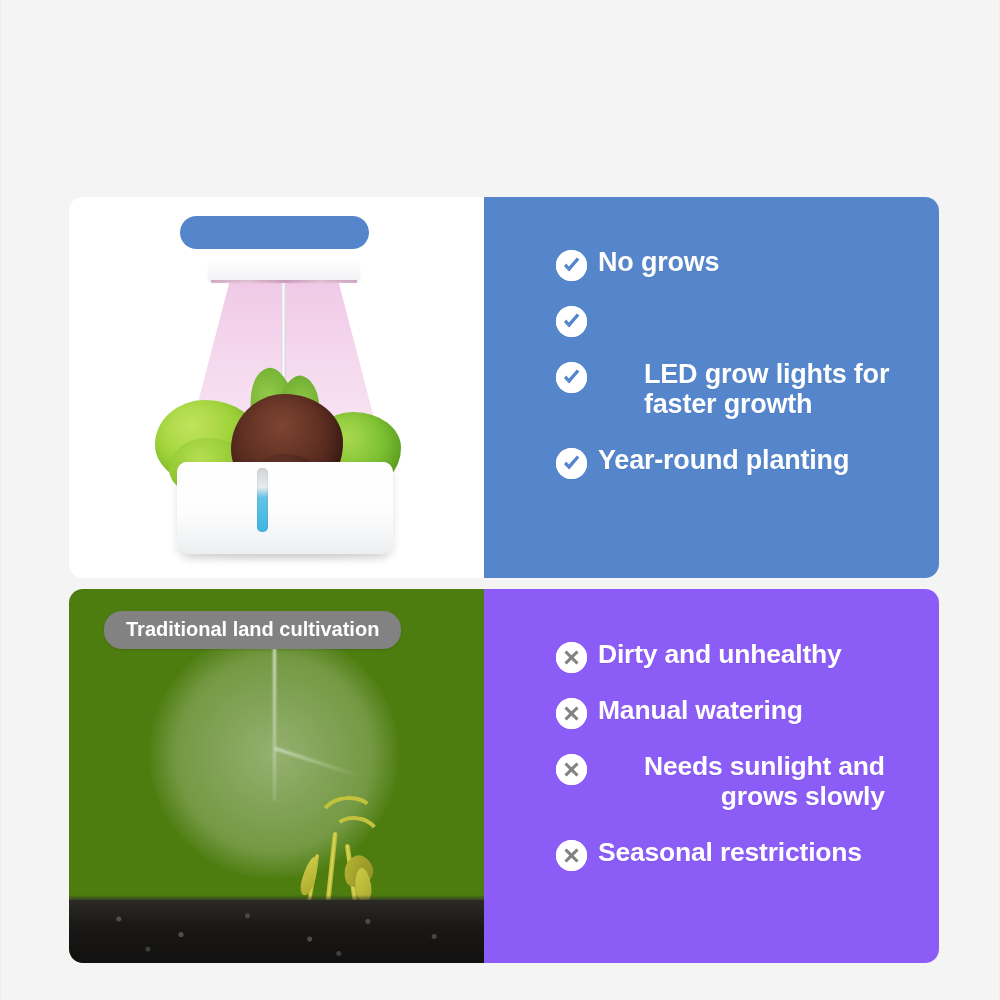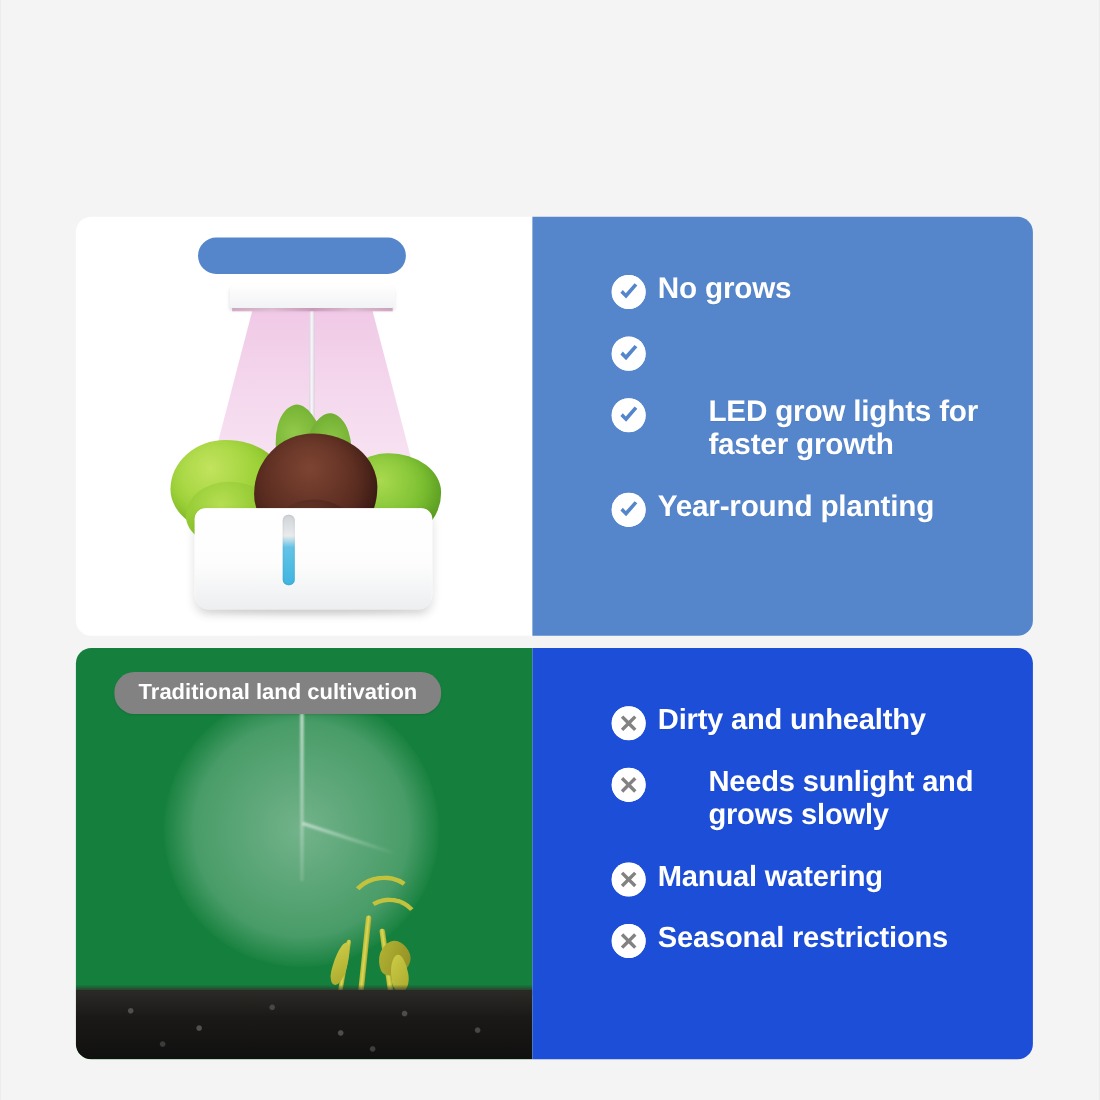--- a/index.html
+++ b/index.html
@@ -71,22 +71,22 @@
   }
   .panel {
     position: relative;
     width: 455px;
     flex: 0 0 455px;
     overflow: hidden;
   }
 
   .row-top .photo  { background: #ffffff; border-radius: 14px 0 0 14px; }
   .row-top .panel  { background: #5586cc; border-radius: 0 14px 14px 0; }
-  .row-bottom .photo { background: #15803d; border-radius: 14px 0 0 14px; }
-  .row-bottom .panel { background: #1d4ed8; border-radius: 0 14px 14px 0; }
+  .row-bottom .photo { background: #4d7c0f; border-radius: 14px 0 0 14px; }
+  .row-bottom .panel { background: #8b5cf6; border-radius: 0 14px 14px 0; text-align: right; }
 
   
   .feature-list {
     position: absolute;
     left: 72px;
     right: 6px;
     top: 50px;
   }
   .feature {
     display: flex;
@@ -458,50 +458,50 @@
           <div class="feature">
             <span class="badge-icon">
               <svg viewBox="0 0 31 31">
                   <circle cx="15.5" cy="15.5" r="15.5" fill="#ffffff"></circle>
                   <path d="M10.6 8.4 L15.5 13.3 L20.4 8.4 L22.6 10.6 L17.7 15.5 L22.6 20.4 L20.4 22.6 L15.5 17.7 L10.6 22.6 L8.4 20.4 L13.3 15.5 L8.4 10.6 Z" fill="#828282"></path>
                 </svg>
             </span>
             <span class="feature-text">Dirty and unhealthy</span>
           </div>
 
+          <div class="feature">
+            <span class="badge-icon">
+              <svg viewBox="0 0 31 31">
+                  <circle cx="15.5" cy="15.5" r="15.5" fill="#ffffff"></circle>
+                  <path d="M10.6 8.4 L15.5 13.3 L20.4 8.4 L22.6 10.6 L17.7 15.5 L22.6 20.4 L20.4 22.6 L15.5 17.7 L10.6 22.6 L8.4 20.4 L13.3 15.5 L8.4 10.6 Z" fill="#828282"></path>
+                </svg>
+            </span>
+            <span class="feature-text">Manual watering</span>
+          </div>
+
           <div class="feature two-line">
             <span class="badge-icon">
               <svg viewBox="0 0 31 31">
                   <circle cx="15.5" cy="15.5" r="15.5" fill="#ffffff"></circle>
                   <path d="M10.6 8.4 L15.5 13.3 L20.4 8.4 L22.6 10.6 L17.7 15.5 L22.6 20.4 L20.4 22.6 L15.5 17.7 L10.6 22.6 L8.4 20.4 L13.3 15.5 L8.4 10.6 Z" fill="#828282"></path>
                 </svg>
             </span>
             <span class="feature-text">
               <span>Needs sunlight and</span><br>
               <span>grows slowly</span>
             </span>
           </div>
 
           <div class="feature">
             <span class="badge-icon">
               <svg viewBox="0 0 31 31">
                   <circle cx="15.5" cy="15.5" r="15.5" fill="#ffffff"></circle>
                   <path d="M10.6 8.4 L15.5 13.3 L20.4 8.4 L22.6 10.6 L17.7 15.5 L22.6 20.4 L20.4 22.6 L15.5 17.7 L10.6 22.6 L8.4 20.4 L13.3 15.5 L8.4 10.6 Z" fill="#828282"></path>
                 </svg>
             </span>
-            <span class="feature-text">Manual watering</span>
-          </div>
-
-          <div class="feature">
-            <span class="badge-icon">
-              <svg viewBox="0 0 31 31">
-                  <circle cx="15.5" cy="15.5" r="15.5" fill="#ffffff"></circle>
-                  <path d="M10.6 8.4 L15.5 13.3 L20.4 8.4 L22.6 10.6 L17.7 15.5 L22.6 20.4 L20.4 22.6 L15.5 17.7 L10.6 22.6 L8.4 20.4 L13.3 15.5 L8.4 10.6 Z" fill="#828282"></path>
-                </svg>
-            </span>
             <span class="feature-text">Seasonal restrictions</span>
           </div>
 
         </div>
       </div>
     </div>
 
   </div>
 </div>
 

